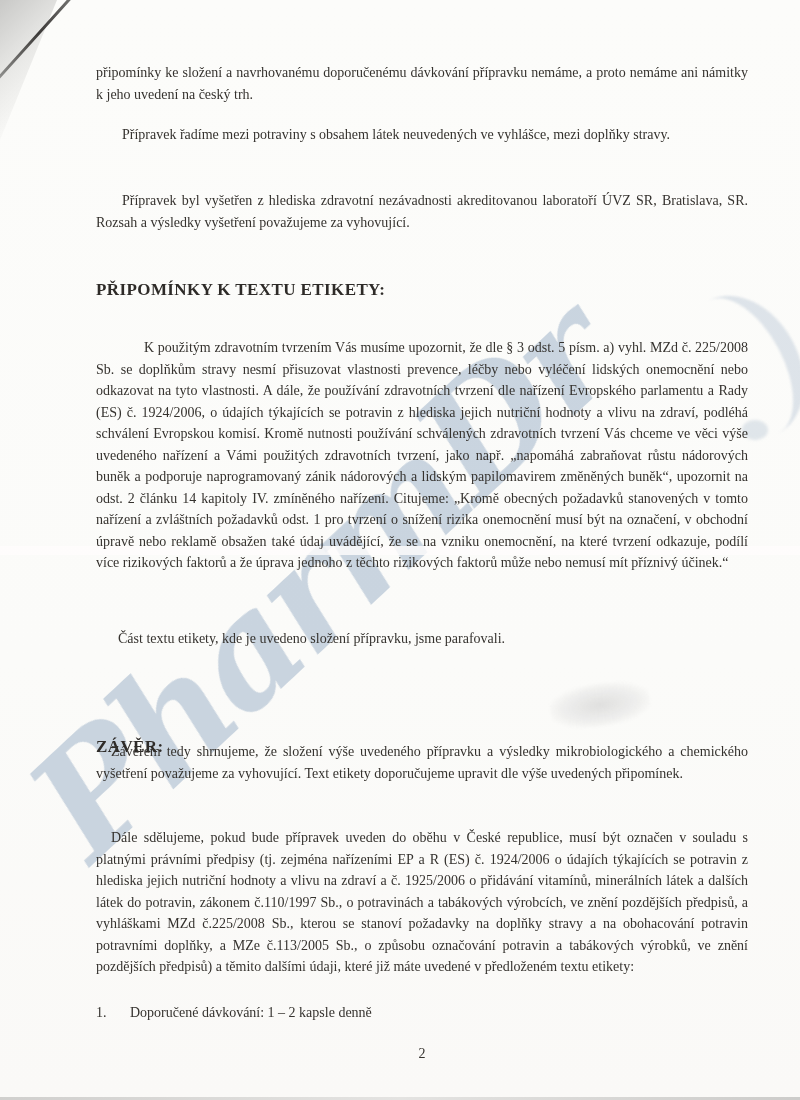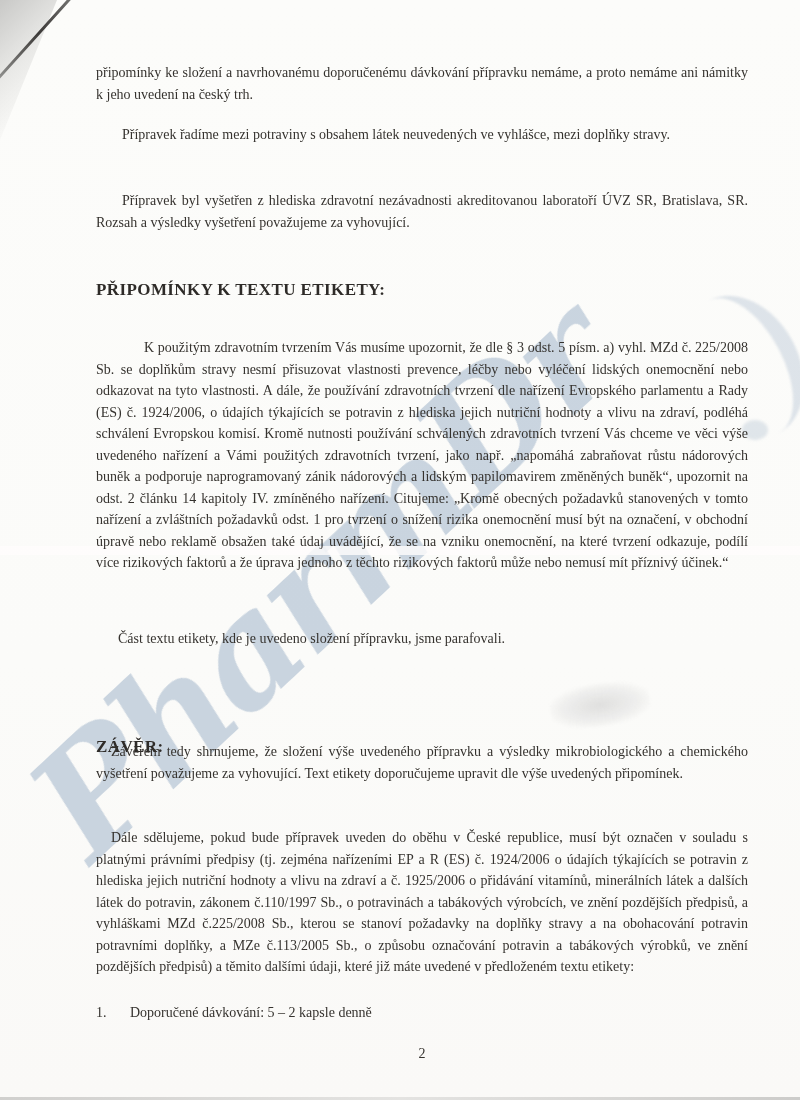--- a/index.html
+++ b/index.html
@@ -133,18 +133,18 @@
   <p class="blk ind-22" style="top:628px">Část textu etikety, kde je uvedeno složení přípravku, jsme parafovali.</p>
 
   <p class="blk heading" style="top:736px">ZÁVĚR:</p>
 
   <p class="blk just ind-sm" style="top:741px">Závěrem tedy shrnujeme, že složení výše uvedeného přípravku a výsledky mikrobiologického a chemického vyšetření považujeme za vyhovující. Text etikety doporučujeme upravit dle výše uvedených připomínek.</p>
 
   <p class="blk just ind-sm" style="top:827px">Dále sdělujeme, pokud bude přípravek uveden do oběhu v České republice, musí být označen v souladu s platnými právními předpisy (tj. zejména nařízeními EP a R (ES) č. 1924/2006 o údajích týkajících se potravin z hlediska jejich nutriční hodnoty a vlivu na zdraví a č. 1925/2006 o přidávání vitamínů, minerálních látek a dalších látek do potravin, zákonem č.110/1997 Sb., o potravinách a tabákových výrobcích, ve znění pozdějších předpisů, a vyhláškami MZd č.225/2008 Sb., kterou se stanoví požadavky na doplňky stravy a na obohacování potravin potravními doplňky, a MZe č.113/2005 Sb., o způsobu označování potravin a tabákových výrobků, ve znění pozdějších předpisů) a těmito dalšími údaji, které již máte uvedené v předloženém textu etikety:</p>
 
   <div class="blk list-row" style="top:1002px">
     <span class="list-num">1.</span>
-    <span>Doporučené dávkování: 5 – 2 kapsle denně</span>
+    <span>Doporučené dávkování: 1 – 2 kapsle denně</span>
   </div>
 
   <div class="blk page-number" style="top:1043px">2</div>
 
 </div>
 
 </body></html>

